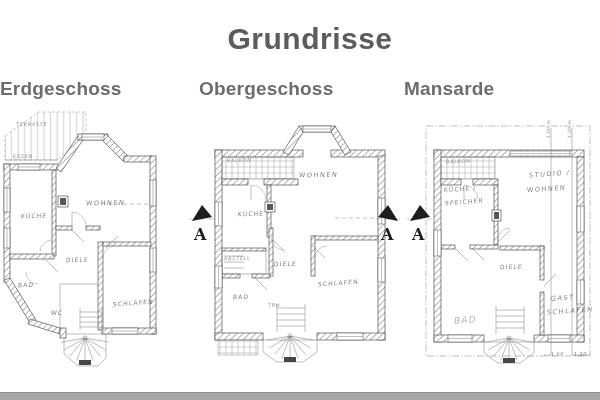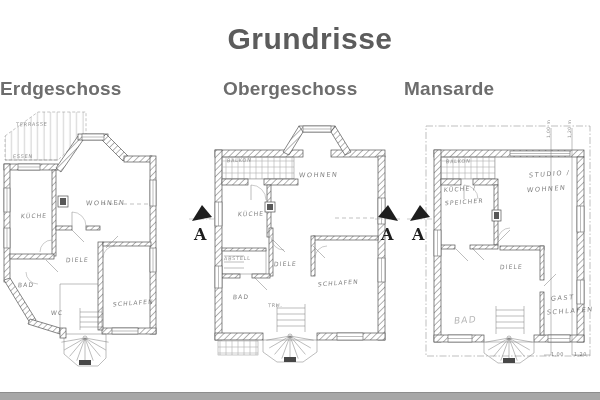--- a/index.html
+++ b/index.html
@@ -44,21 +44,21 @@
   .footer-bar{
     position:absolute;left:0;bottom:0;width:600px;height:7px;
     background:#a7a7a7;border-top:1px solid #8d8d8d;
   }
 </style>
 </head>
 <body>
 
 <div class="title">Grundrisse</div>
 <div class="col-label" style="left:0px;">Erdgeschoss</div>
-<div class="col-label" style="left:223px;">Obergeschoss</div>
+<div class="col-label" style="left:199px;">Obergeschoss</div>
 <div class="col-label" style="left:404px;">Mansarde</div>
 
 <div class="plan" style="left:2px;top:108px;width:196px;height:264px;">
   <svg width="196" height="264" viewBox="0 0 196 264">
     <defs>
       <pattern id="h1" width="4.5" height="4.5" patternUnits="userSpaceOnUse" patternTransform="rotate(45)">
         <rect width="4.5" height="4.5" fill="#ffffff"></rect>
         <line x1="0" y1="0" x2="0" y2="4.5" stroke="#5d5d5d" stroke-width="1"></line>
       </pattern>
       <pattern id="v1" width="6.5" height="6.5" patternUnits="userSpaceOnUse">

